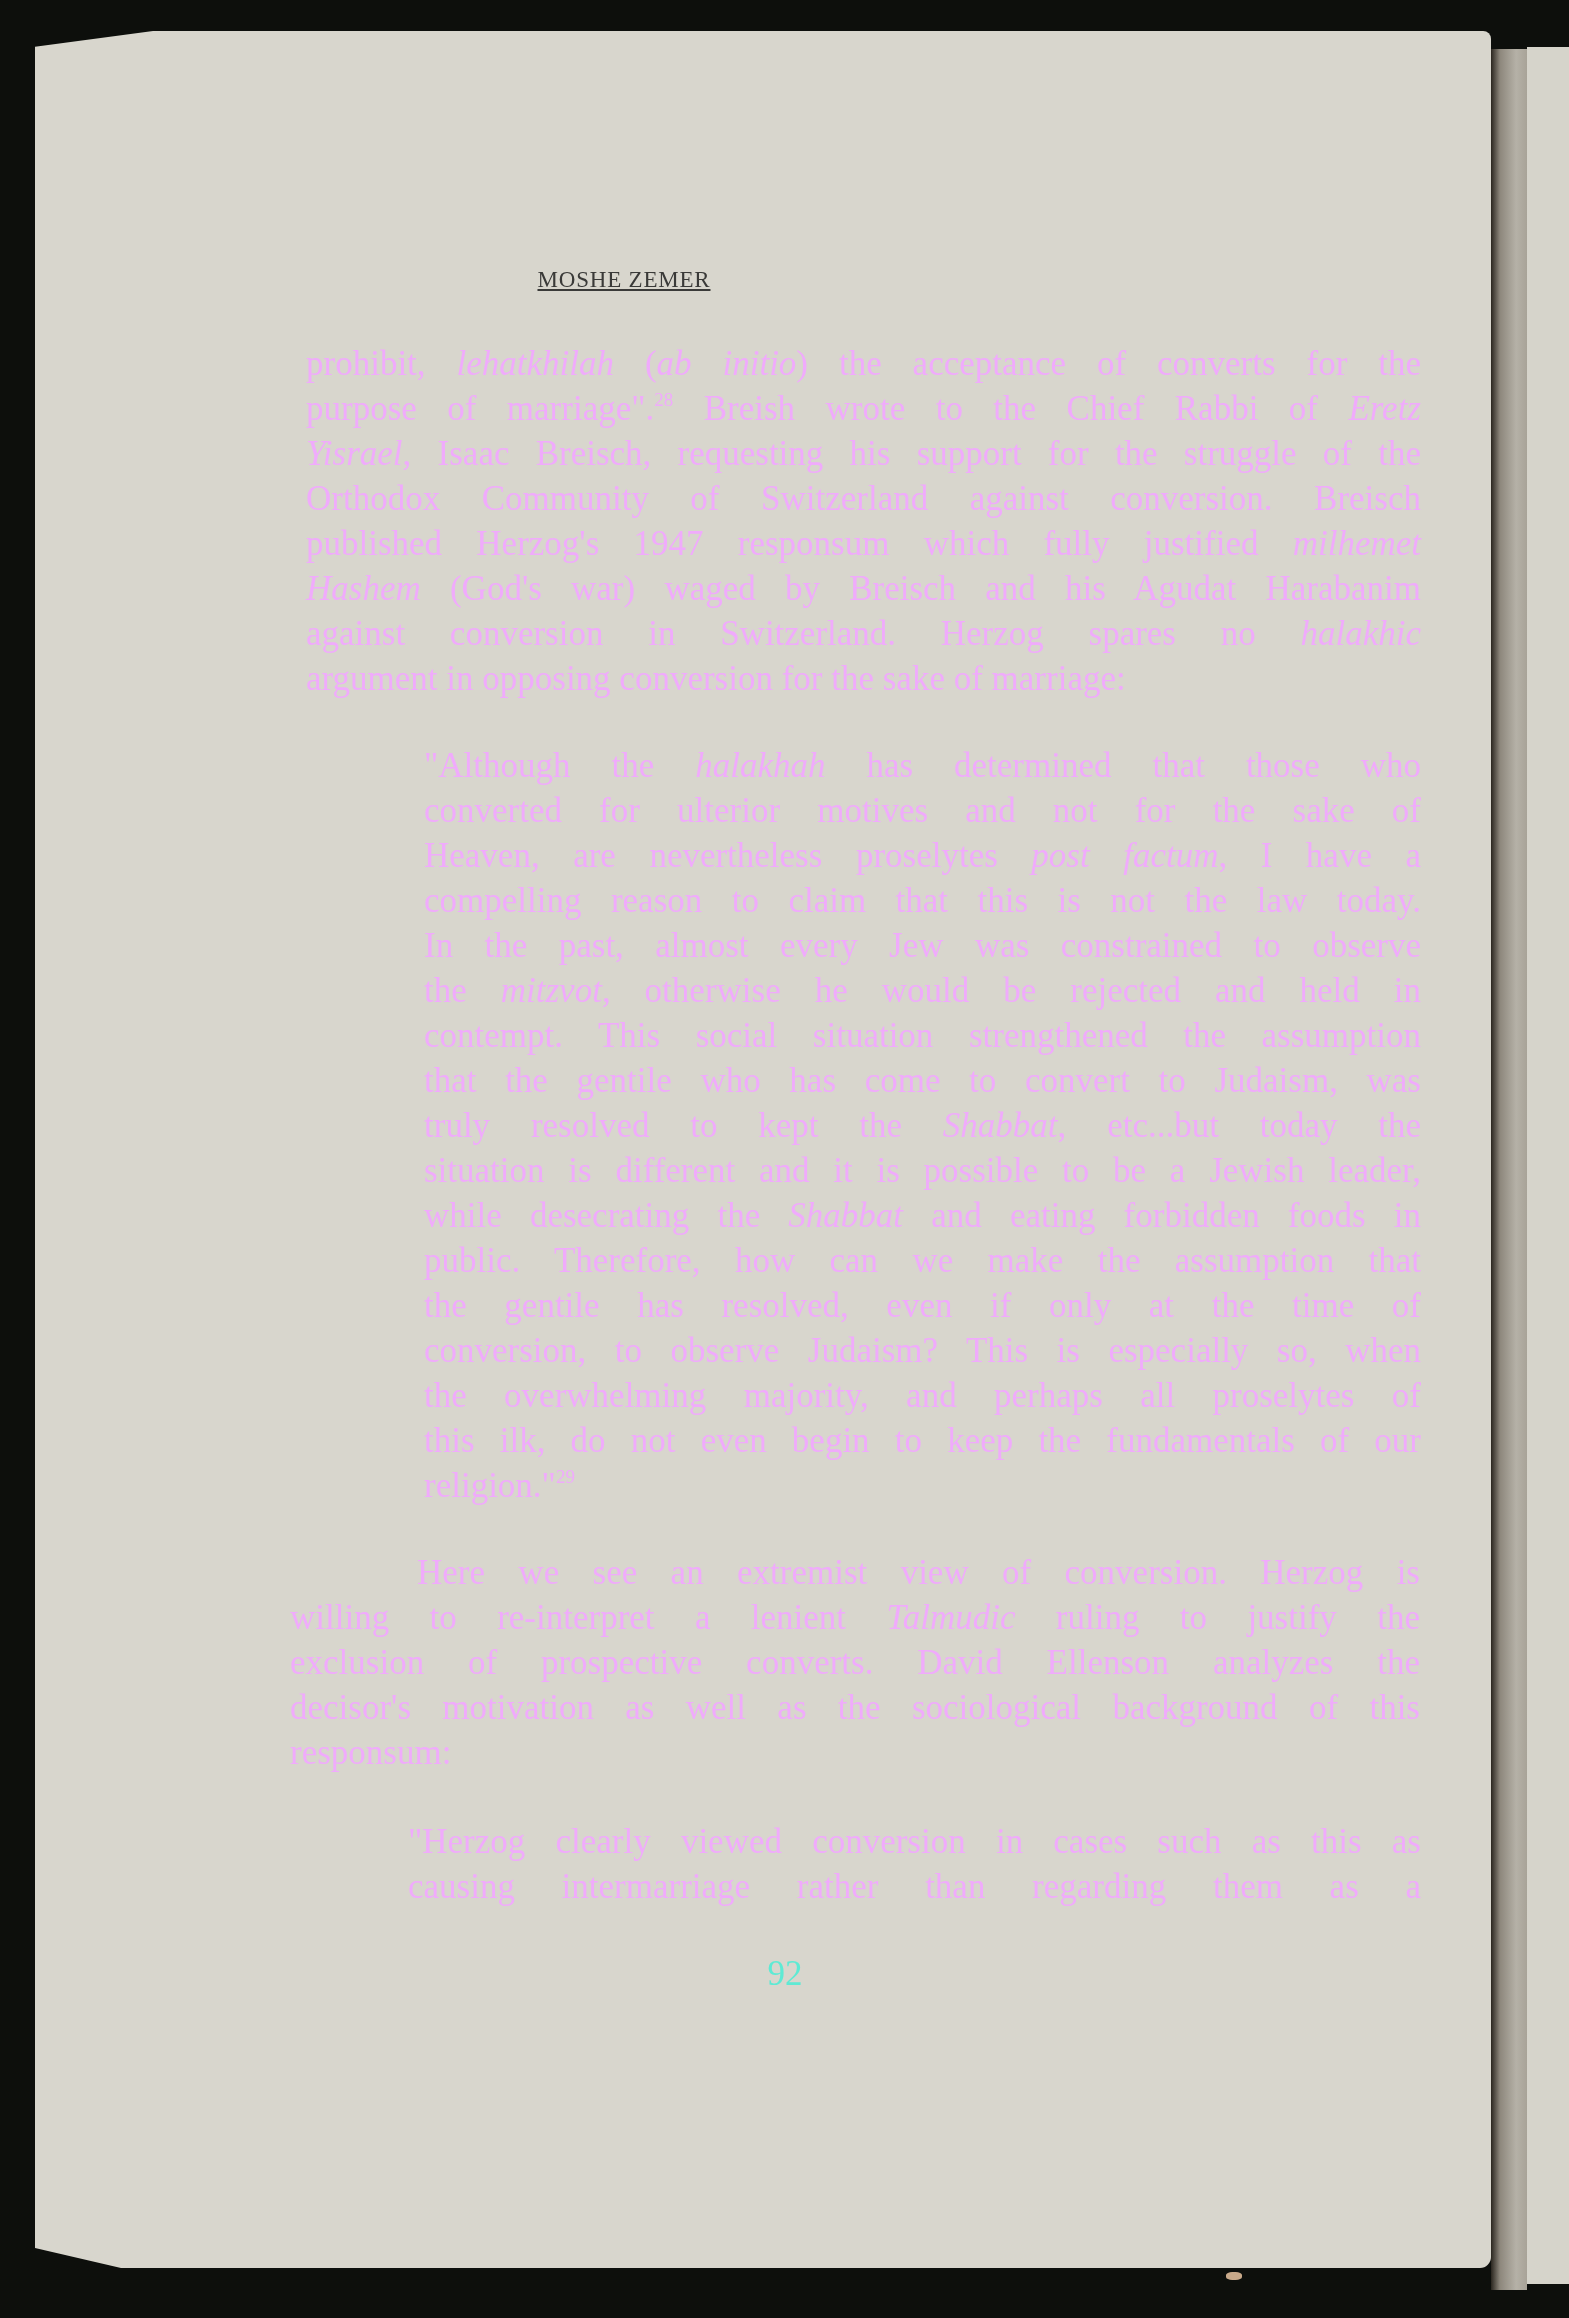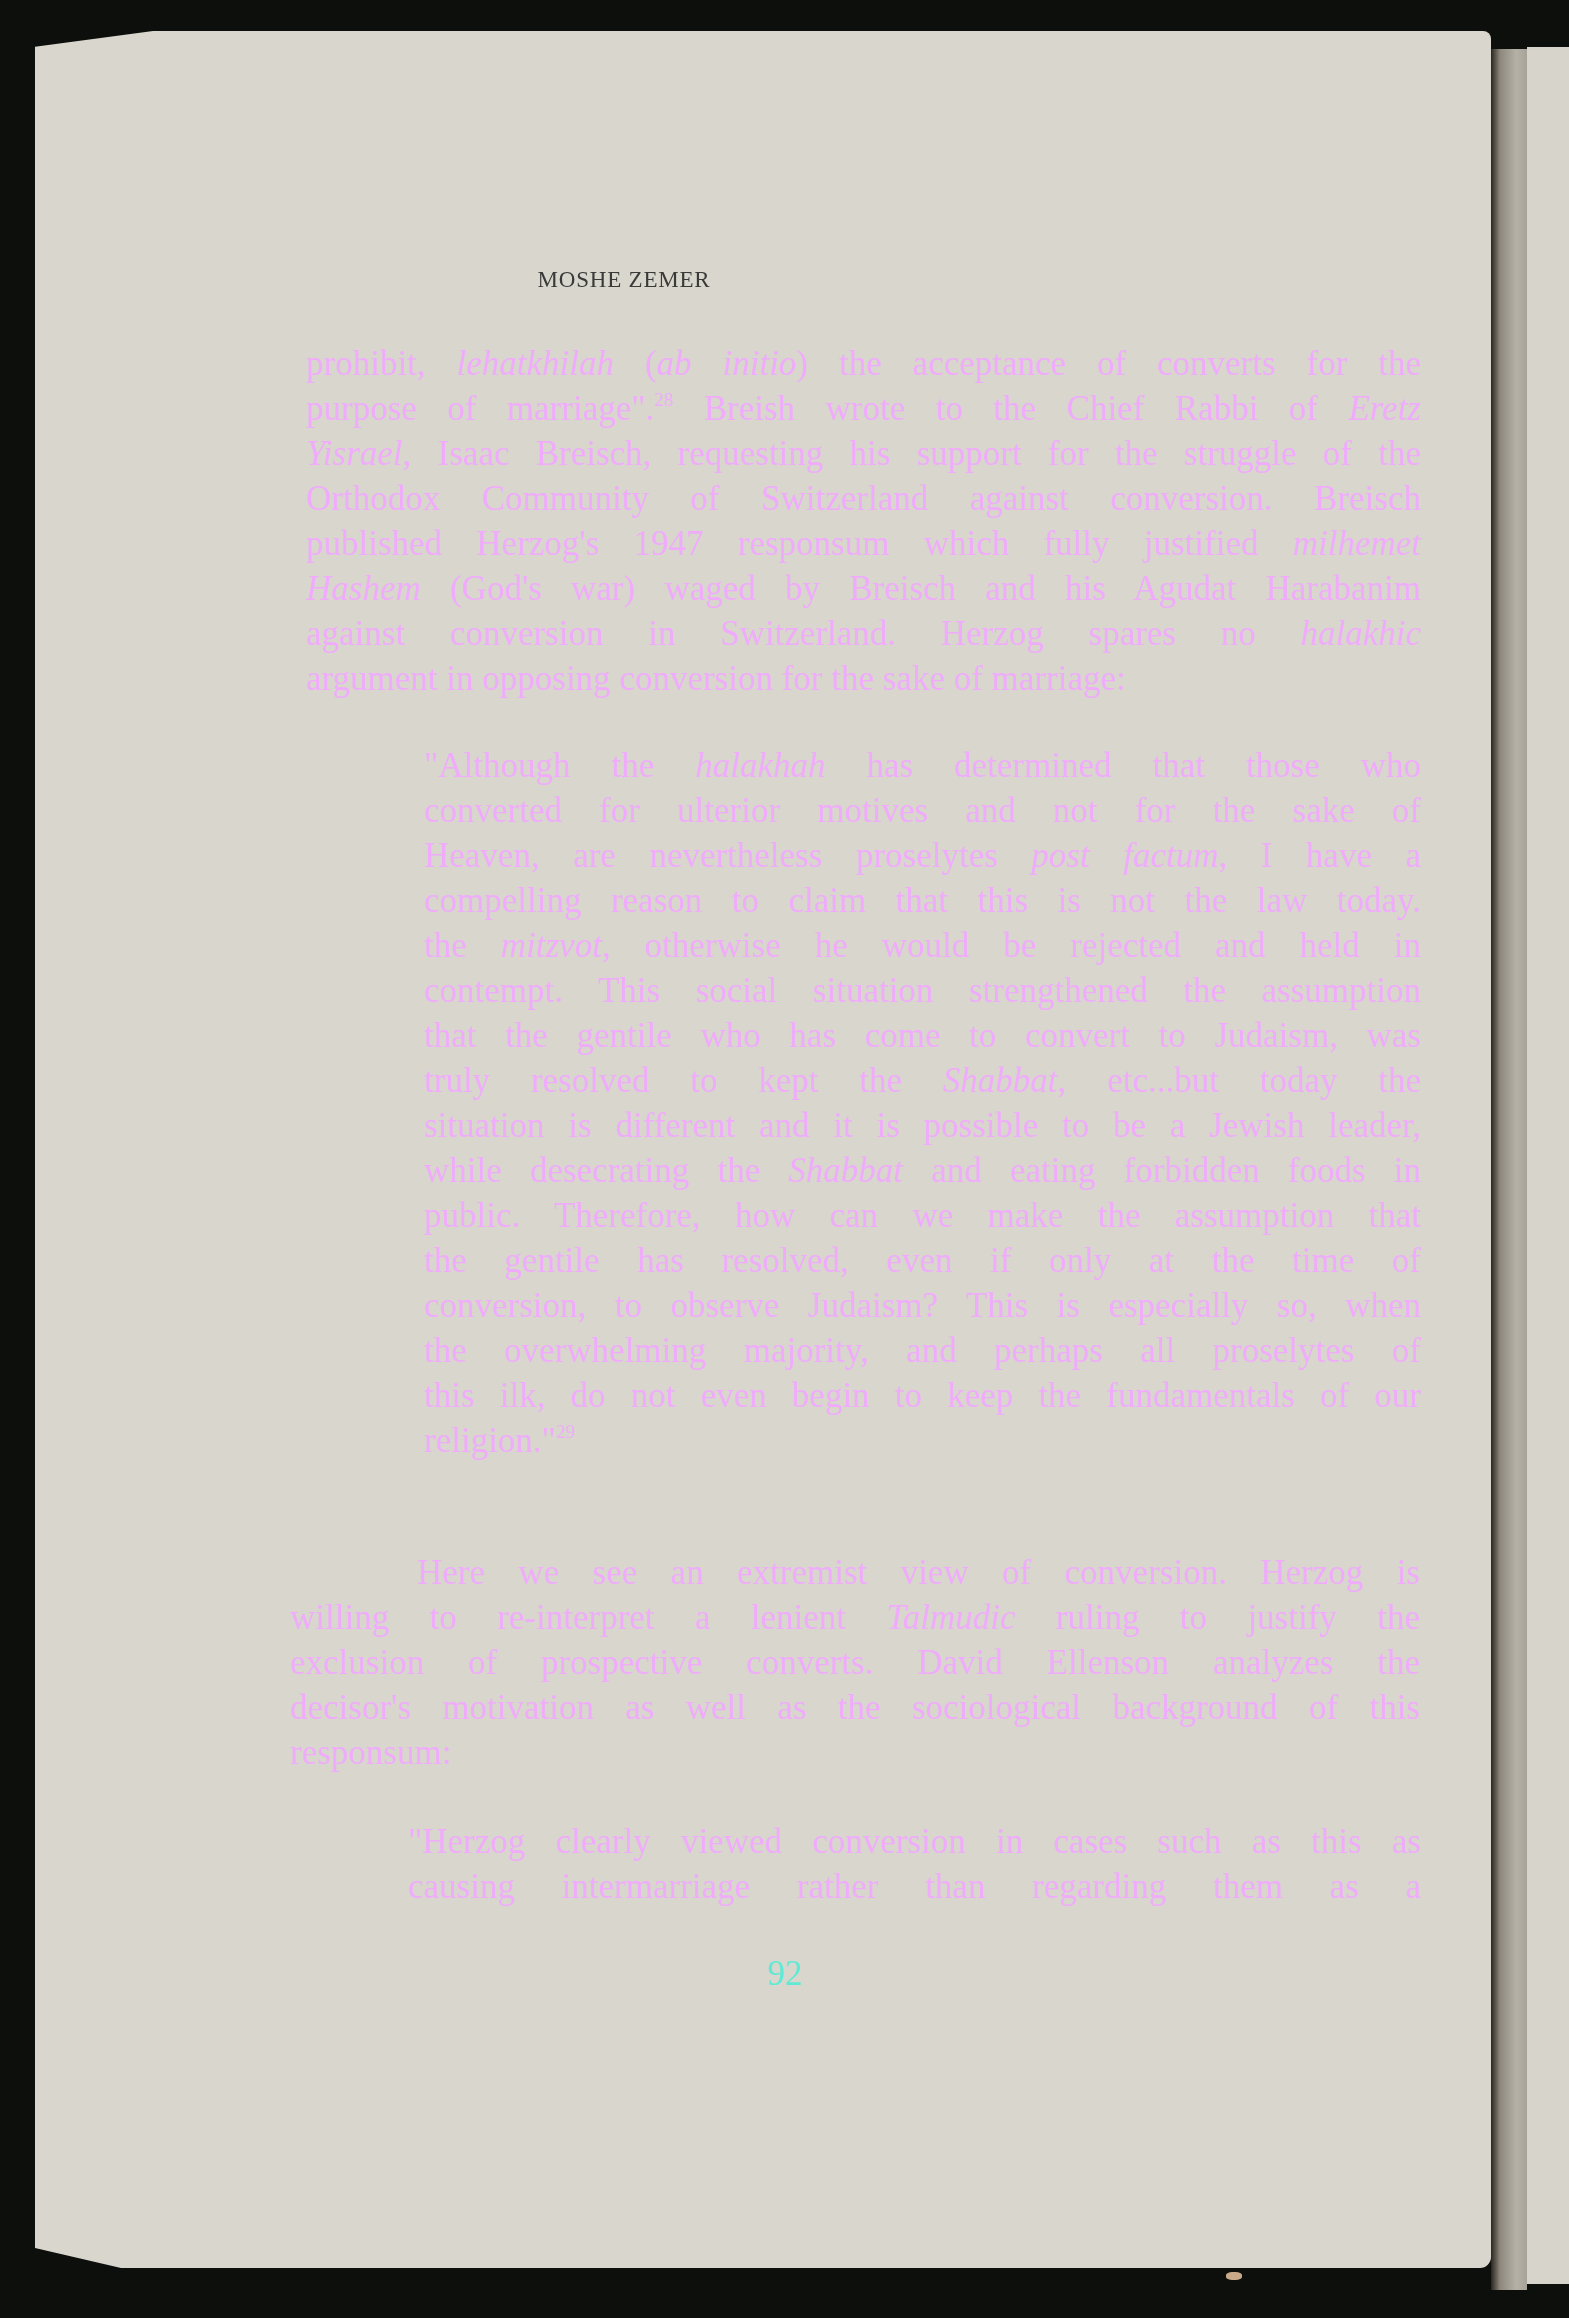--- a/index.html
+++ b/index.html
@@ -24,20 +24,21 @@
     background: linear-gradient(90deg, #2a261f 0, #8d877c 25%, #b5b1a7 70%, #a8a398 100%);
   }
   .next-page {
     position: absolute; left: 1527px; top: 47px; width: 42px; height: 2237px;
     background: #d6d4cb;
   }
   .running-head {
     position: absolute; top: 267px; left: 0; width: 1248px; text-align: center;
     font-size: 23px; letter-spacing: 0.8px; color: #3a3a38;
     font-family: "Liberation Serif", serif;
+    text-decoration: underline;
   }
   .text {
     position: absolute; color: #f0abfc; font-size: 35px; line-height: 45px;
     font-family: "Liberation Serif", serif;
     text-align: justify;
   }
   .body1 { left: 306px; top: 341px; width: 1115px; }
   .quote1 { left: 424px; top: 743px; width: 997px; }
   .body2 { left: 290px; top: 1550px; width: 1130px; }
   .quote2 { left: 408px; top: 1819px; width: 1013px; }
@@ -71,20 +72,21 @@
     <span class="line"><span>published Herzog's 1947 responsum which fully justified </span><i>milhemet</i></span>
     <span class="line"><i>Hashem</i><span> (God's war) waged by Breisch and his Agudat Harabanim</span></span>
     <span class="line"><span>against conversion in Switzerland.  Herzog spares no </span><i>halakhic</i></span>
     <span class="line last"><span>argument in opposing conversion for the sake of marriage:</span></span>
   </div>
 <div class="text quote1">
     <span class="line"><span>"Although the </span><i>halakhah</i><span> has determined that those who</span></span>
     <span class="line"><span>converted for ulterior motives and not for the sake of</span></span>
     <span class="line"><span>Heaven, are nevertheless proselytes </span><i>post factum</i><span>, I have a</span></span>
     <span class="line"><span>compelling reason to claim that this is not the law today.</span></span>
+    <span class="line"><span>In the past, almost every Jew was constrained to observe</span></span>
     <span class="line"><span>the </span><i>mitzvot</i><span>, otherwise he would be rejected and held in</span></span>
     <span class="line"><span>contempt.  This social situation strengthened the assumption</span></span>
     <span class="line"><span>that the gentile who has come to convert to Judaism, was</span></span>
     <span class="line"><span>truly resolved to kept the </span><i>Shabbat</i><span>, etc...but today the</span></span>
     <span class="line"><span>situation is different and it is possible to be a Jewish leader,</span></span>
     <span class="line"><span>while desecrating the </span><i>Shabbat</i><span> and eating forbidden foods in</span></span>
     <span class="line"><span>public.  Therefore, how can we make the assumption that</span></span>
     <span class="line"><span>the gentile has resolved, even if only at the time of</span></span>
     <span class="line"><span>conversion, to observe Judaism?  This is especially so, when</span></span>
     <span class="line"><span>the overwhelming majority, and perhaps all proselytes of</span></span>

